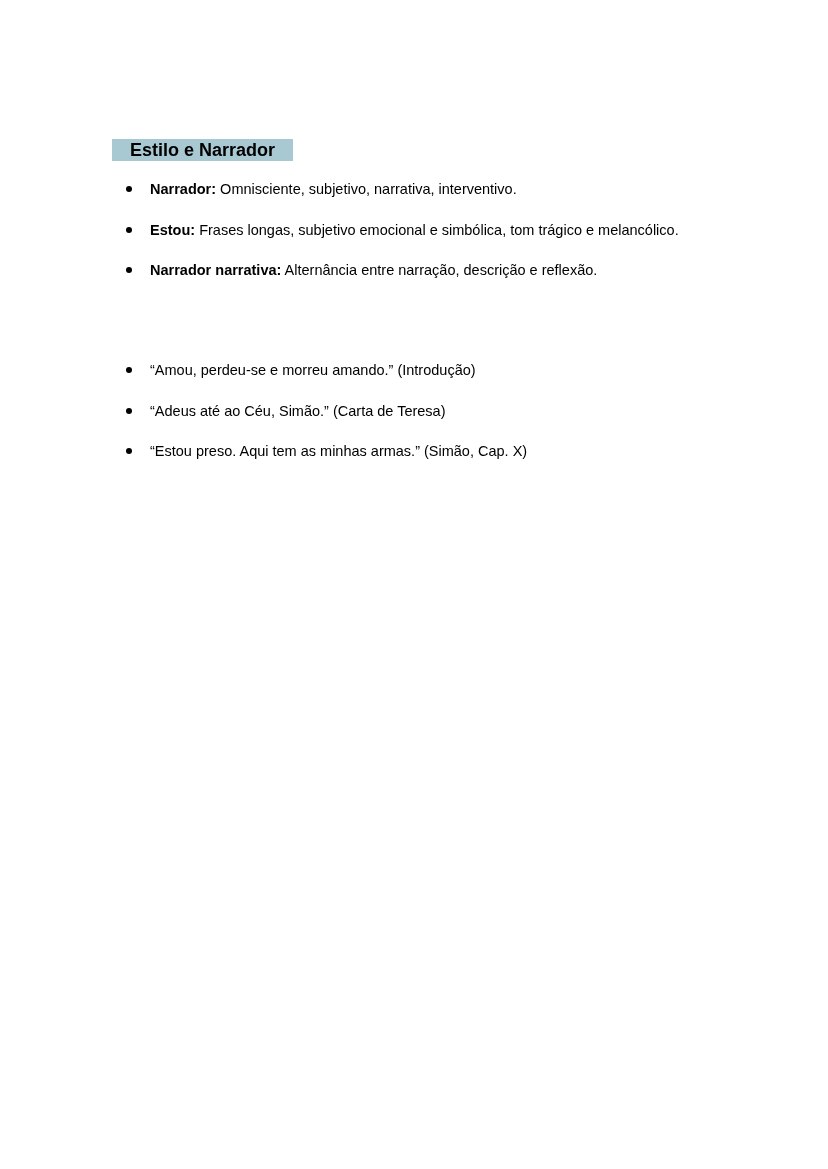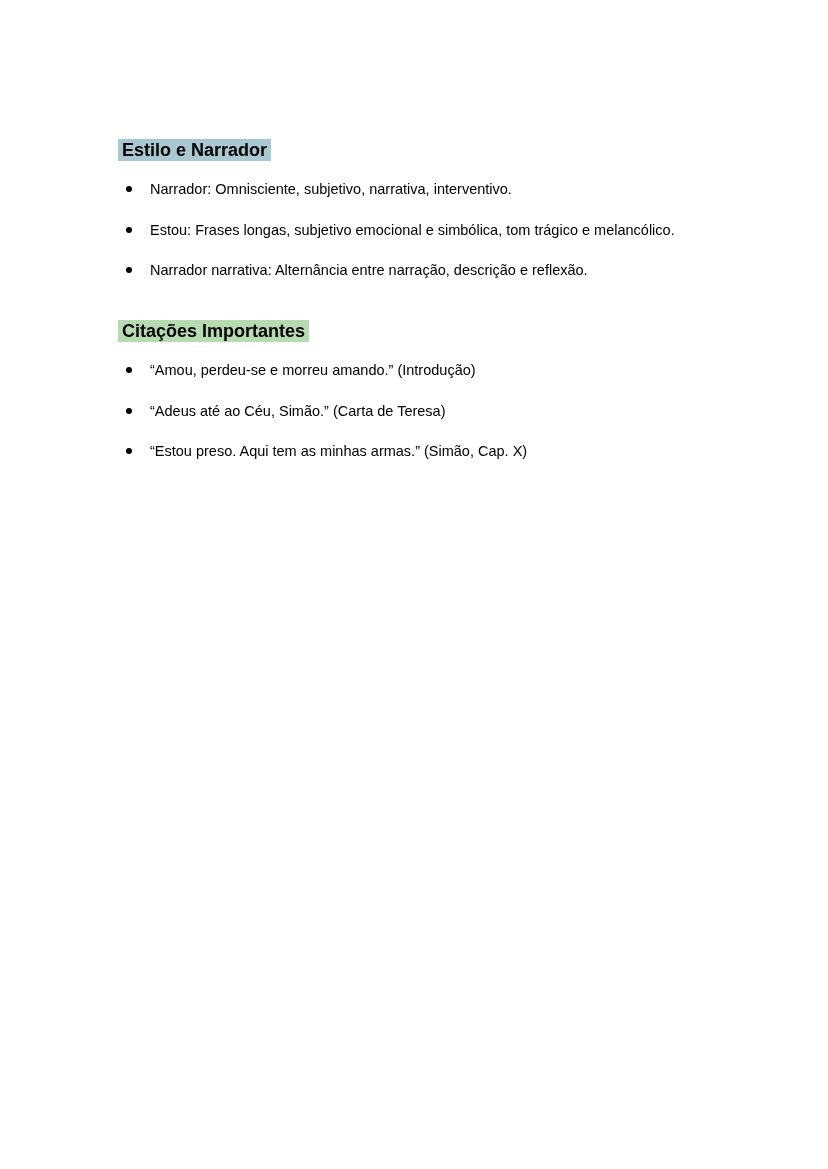--- a/index.html
+++ b/index.html
@@ -17,26 +17,26 @@
     }
     .page {
       position: absolute;
       left: 0;
       top: 0;
       width: 828px;
       height: 1169px;
     }
     .section-heading {
       position: absolute;
-      left: 118px;
+      left: 112px;
       margin: 0;
       font-size: 18px;
       font-weight: bold;
       line-height: 22px;
-      padding: 0 4px;
+      padding: 0 18px;
     }
     .heading-1 { top: 139px; background: #a8c8d2; }
     .heading-2 { top: 320px; background: #b7dbb0; }
     .bullet-list {
       position: absolute;
       left: 0;
       margin: 0;
       padding: 0;
       list-style: none;
     }
@@ -55,21 +55,21 @@
       height: 6px;
       border-radius: 50%;
       background: #000;
     }
     .bullet-text {
       position: absolute;
       left: 150px;
       top: 0;
     }
     .bold-label {
-      font-weight: normal;
+      font-weight: bold;
       text-align: center;
     }
   </style>
 </head>
 <body>
 
 <div class="page">
 
   <h2 class="section-heading heading-1">Estilo e Narrador</h2>
 
@@ -87,21 +87,20 @@
       </span>
     </li>
     <li class="bullet-item" style="top:261px;">
       <span class="bullet-dot"></span>
       <span class="bullet-text">
         <span class="bold-label">Narrador narrativa:</span><span> Alternância entre narração, descrição e reflexão.</span>
       </span>
     </li>
   </ul>
 
-  <h2 class="section-heading heading-2">Citações Importantes</h2>
 
   <ul class="bullet-list">
     <li class="bullet-item" style="top:361px;">
       <span class="bullet-dot"></span>
       <span class="bullet-text">“Amou, perdeu-se e morreu amando.” (Introdução)</span>
     </li>
     <li class="bullet-item" style="top:402px;">
       <span class="bullet-dot"></span>
       <span class="bullet-text">“Adeus até ao Céu, Simão.” (Carta de Teresa)</span>
     </li>

